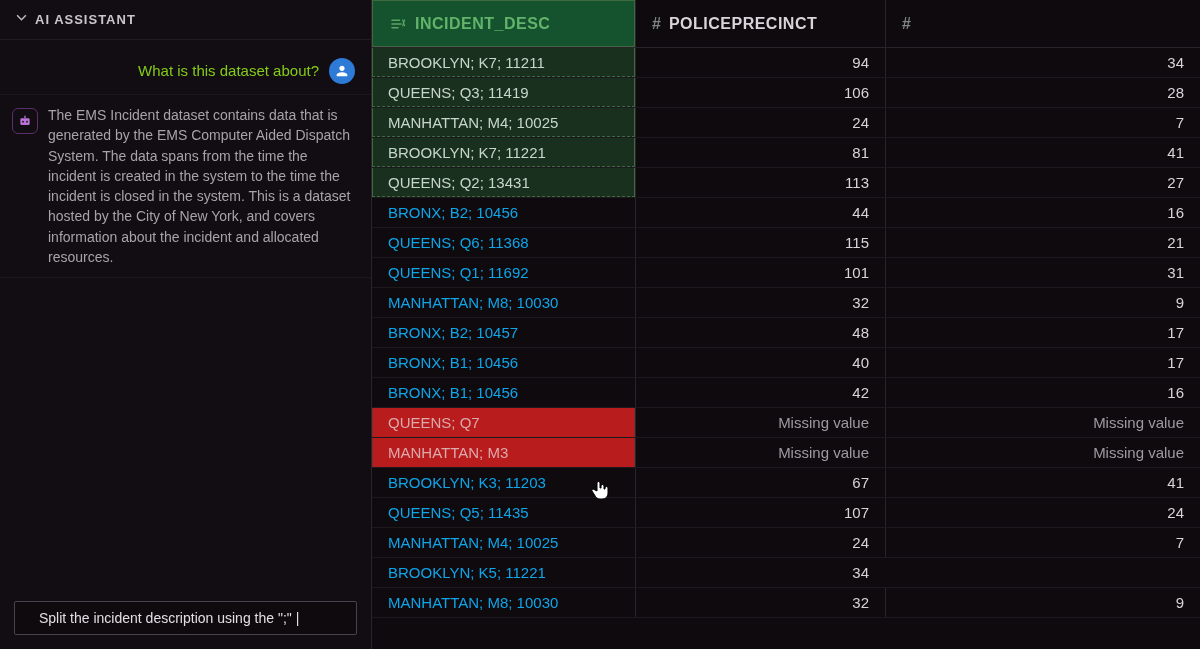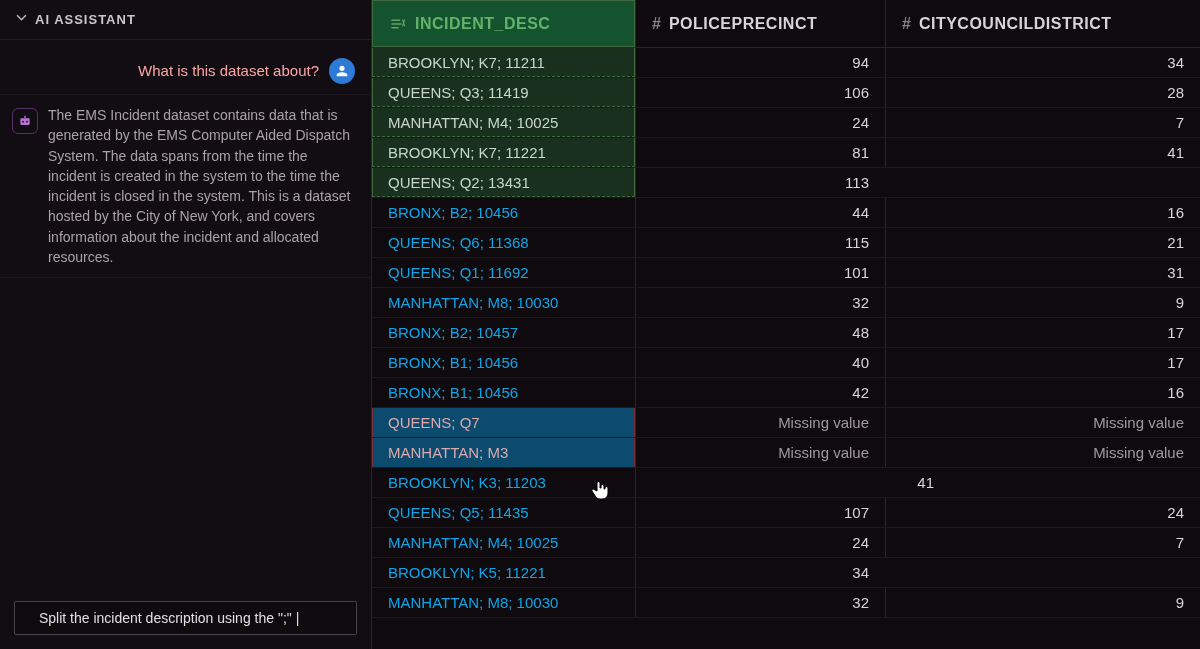--- a/index.html
+++ b/index.html
@@ -5,21 +5,21 @@
   * { box-sizing: border-box; margin: 0; padding: 0; }
   html, body { width: 1200px; height: 649px; overflow: hidden; font-family: -apple-system, "Segoe UI", Arial, sans-serif; background:#0e0a0e; color:#d8d4d8; }
   .app { display:flex; width:1200px; height:649px; }
   
   .sidebar { width:372px; height:100%; background:#120d12; display:flex; flex-direction:column; border-right:1px solid #2a242a; }
   .sidebar-header { display:flex; align-items:center; gap:8px; padding:12px 16px; color:#c9c5c9; font-size:13px; letter-spacing:1px; font-weight:600; border-bottom:1px solid #221c22; }
   .chevron { display:inline-block; font-size:11px; color:#bdb8bd; transform:translateY(-1px); }
   .chat { flex:1 1 auto; overflow:auto; padding:8px 0 0 0; }
   .msg-row { display:flex; gap:10px; padding:10px 16px 10px 12px; border-bottom:1px solid #1c171c; }
   .msg-row.user { justify-content:flex-end; align-items:center; }
-  .msg-row.user .msg-text { text-align:right; font-size:15px; color:#fca5a5; }
+  .msg-row.user .msg-text { text-align:right; font-size:15px; color:#84cc16; }
   .avatar-user { width:26px; height:26px; border-radius:50%; background:#2d7bd6; display:flex; align-items:center; justify-content:center; flex:0 0 26px; }
   .avatar-user svg { width:16px; height:16px; fill:#fff; }
   .avatar-bot { width:26px; height:26px; border-radius:6px; background:#120d12; border:1px solid #5a2e6b; display:flex; align-items:center; justify-content:center; flex:0 0 26px; margin-top:3px; }
   .avatar-bot svg { width:16px; height:16px; fill:#b772d6; }
   .msg-text { font-size:14px; line-height:1.45; color:#a9a3a9; }
   .msg-row.assistant .msg-text { padding-right:4px; }
   .input-wrap { padding:10px 14px 14px 14px; }
   .chat-input { width:100%; background:#0e0a0e; border:1px solid #4a424a; color:#e2dee2; font-size:14px; padding:8px 24px; border-radius:2px; outline:none; }
   
   .table { flex:1 1 auto; display:flex; flex-direction:column; background:#0e0a0e; }
@@ -33,21 +33,21 @@
   .col-desc { width:263px; }
   .col-num1 { width:250px; }
   .col-num2 { width:315px; }
   .tbody { flex:1 1 auto; overflow:hidden; }
   .tr { display:flex; height:30px; border-bottom:1px solid #1d181d; }
   .td { display:flex; align-items:center; padding:0 16px; font-size:15px; border-left:1px solid #2a242a; }
   .td.first { border-left:none; color:#0ea5e9; }
   .td.num { justify-content:flex-end; color:#d8d4d8; }
   .tr.green .td.first { background:#1a301e; color:#c7d6c9; border-bottom:1px dashed #3f6a3f; border-right:1px solid #3f6a3f; box-shadow: inset 1px 0 #3f6a3f; }
   .tr.green:last-of-type .td.first { border-bottom:1px solid #3f6a3f; }
-  .tr.red .td.first { background:#0c4a6e; color:#dca9ad; box-shadow: inset 1px 0 #7a2f34, inset -1px 0 #7a2f34; }
+  .tr.red .td.first { background:#b91c1c; color:#dca9ad; box-shadow: inset 1px 0 #7a2f34, inset -1px 0 #7a2f34; }
   .tr .missing { color:#a09aa0; font-style:normal; }
   .cursor-hand { position:absolute; pointer-events:none; }
   .cursor-hand svg { width:24px; height:24px; fill:#fff; stroke:#000; stroke-width:1; }
 </style>
 </head>
 <body>
 
 <div class="app">
 
   <div class="sidebar">
@@ -95,21 +95,20 @@
             </svg>
         </span>
         <span class="th-label">INCIDENT_DESC</span>
       </div>
       <div class="th col-num1">
         <span class="hicon">#</span>
         <span class="th-label">POLICEPRECINCT</span>
       </div>
       <div class="th col-num2">
         <span class="hicon">#</span>
-        <span class="th-label">CITYCOUNCILDISTRICT</span>
       </div>
     </div>
     <div class="tbody" id="tbody">
         <div class="tr green">
           <div class="td first col-desc">BROOKLYN; K7; 11211</div>
           <div class="td num col-num1">94</div>
           <div class="td num col-num2">34</div>
         </div>
         <div class="tr green">
           <div class="td first col-desc">QUEENS; Q3; 11419</div>
@@ -122,20 +121,21 @@
           <div class="td num col-num2">7</div>
         </div>
         <div class="tr green">
           <div class="td first col-desc">BROOKLYN; K7; 11221</div>
           <div class="td num col-num1">81</div>
           <div class="td num col-num2">41</div>
         </div>
         <div class="tr green">
           <div class="td first col-desc">QUEENS; Q2; 13431</div>
           <div class="td num col-num1">113</div>
+          <div class="td num col-num2">27</div>
         </div>
         <div class="tr">
           <div class="td first col-desc">BRONX; B2; 10456</div>
           <div class="td num col-num1">44</div>
           <div class="td num col-num2">16</div>
         </div>
         <div class="tr">
           <div class="td first col-desc">QUEENS; Q6; 11368</div>
           <div class="td num col-num1">115</div>
           <div class="td num col-num2">21</div>
@@ -170,20 +170,21 @@
           <div class="td num col-num1 missing">Missing value</div>
           <div class="td num col-num2 missing">Missing value</div>
         </div>
         <div class="tr red">
           <div class="td first col-desc">MANHATTAN; M3</div>
           <div class="td num col-num1 missing">Missing value</div>
           <div class="td num col-num2 missing">Missing value</div>
         </div>
         <div class="tr">
           <div class="td first col-desc">BROOKLYN; K3; 11203</div>
+          <div class="td num col-num1">67</div>
           <div class="td num col-num2">41</div>
         </div>
         <div class="tr">
           <div class="td first col-desc">QUEENS; Q5; 11435</div>
           <div class="td num col-num1">107</div>
           <div class="td num col-num2">24</div>
         </div>
         <div class="tr">
           <div class="td first col-desc">MANHATTAN; M4; 10025</div>
           <div class="td num col-num1">24</div>

